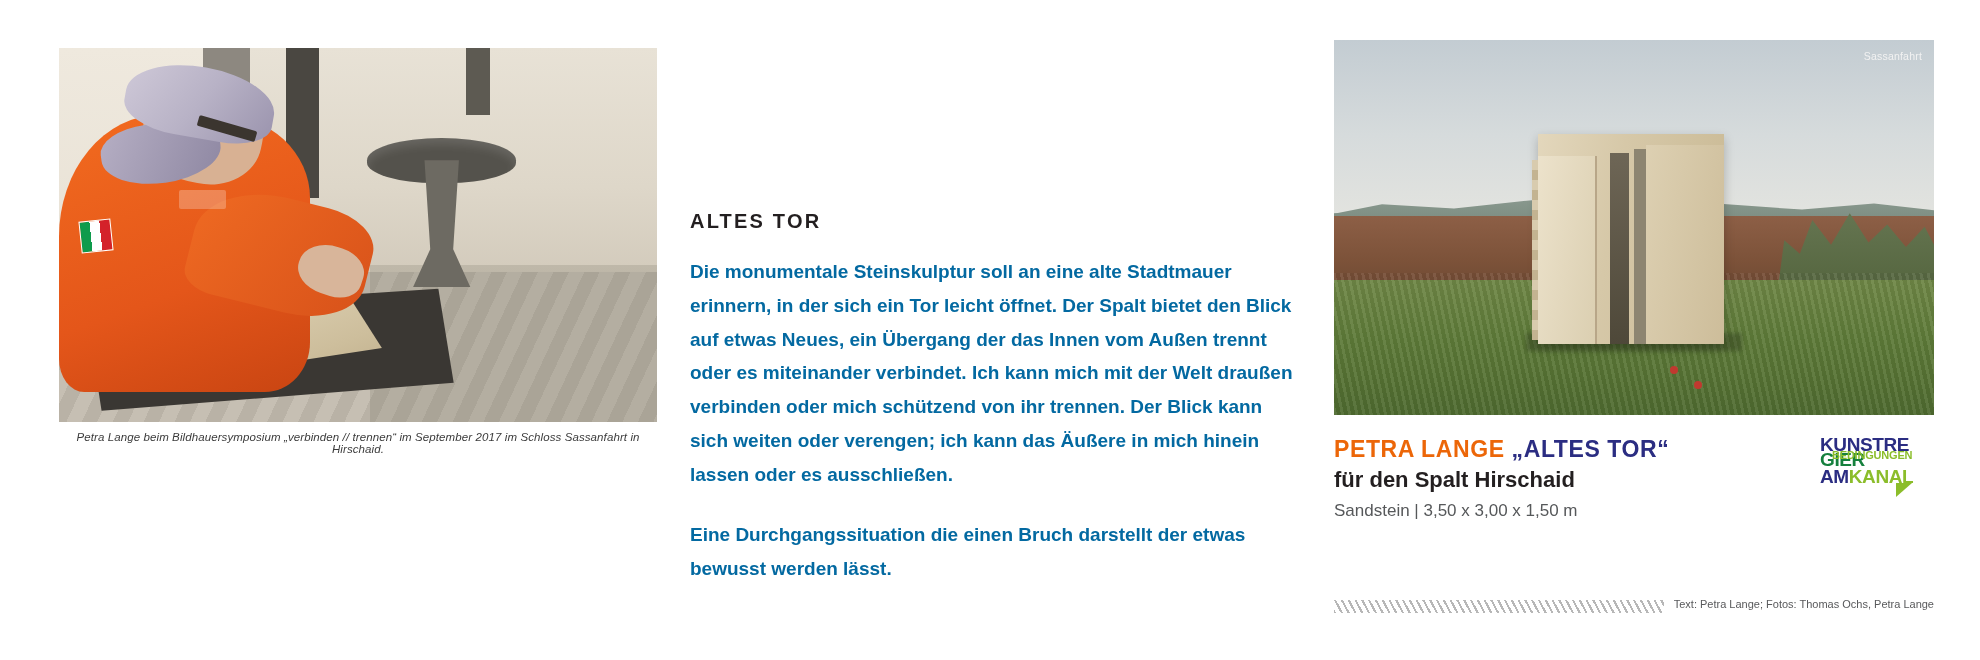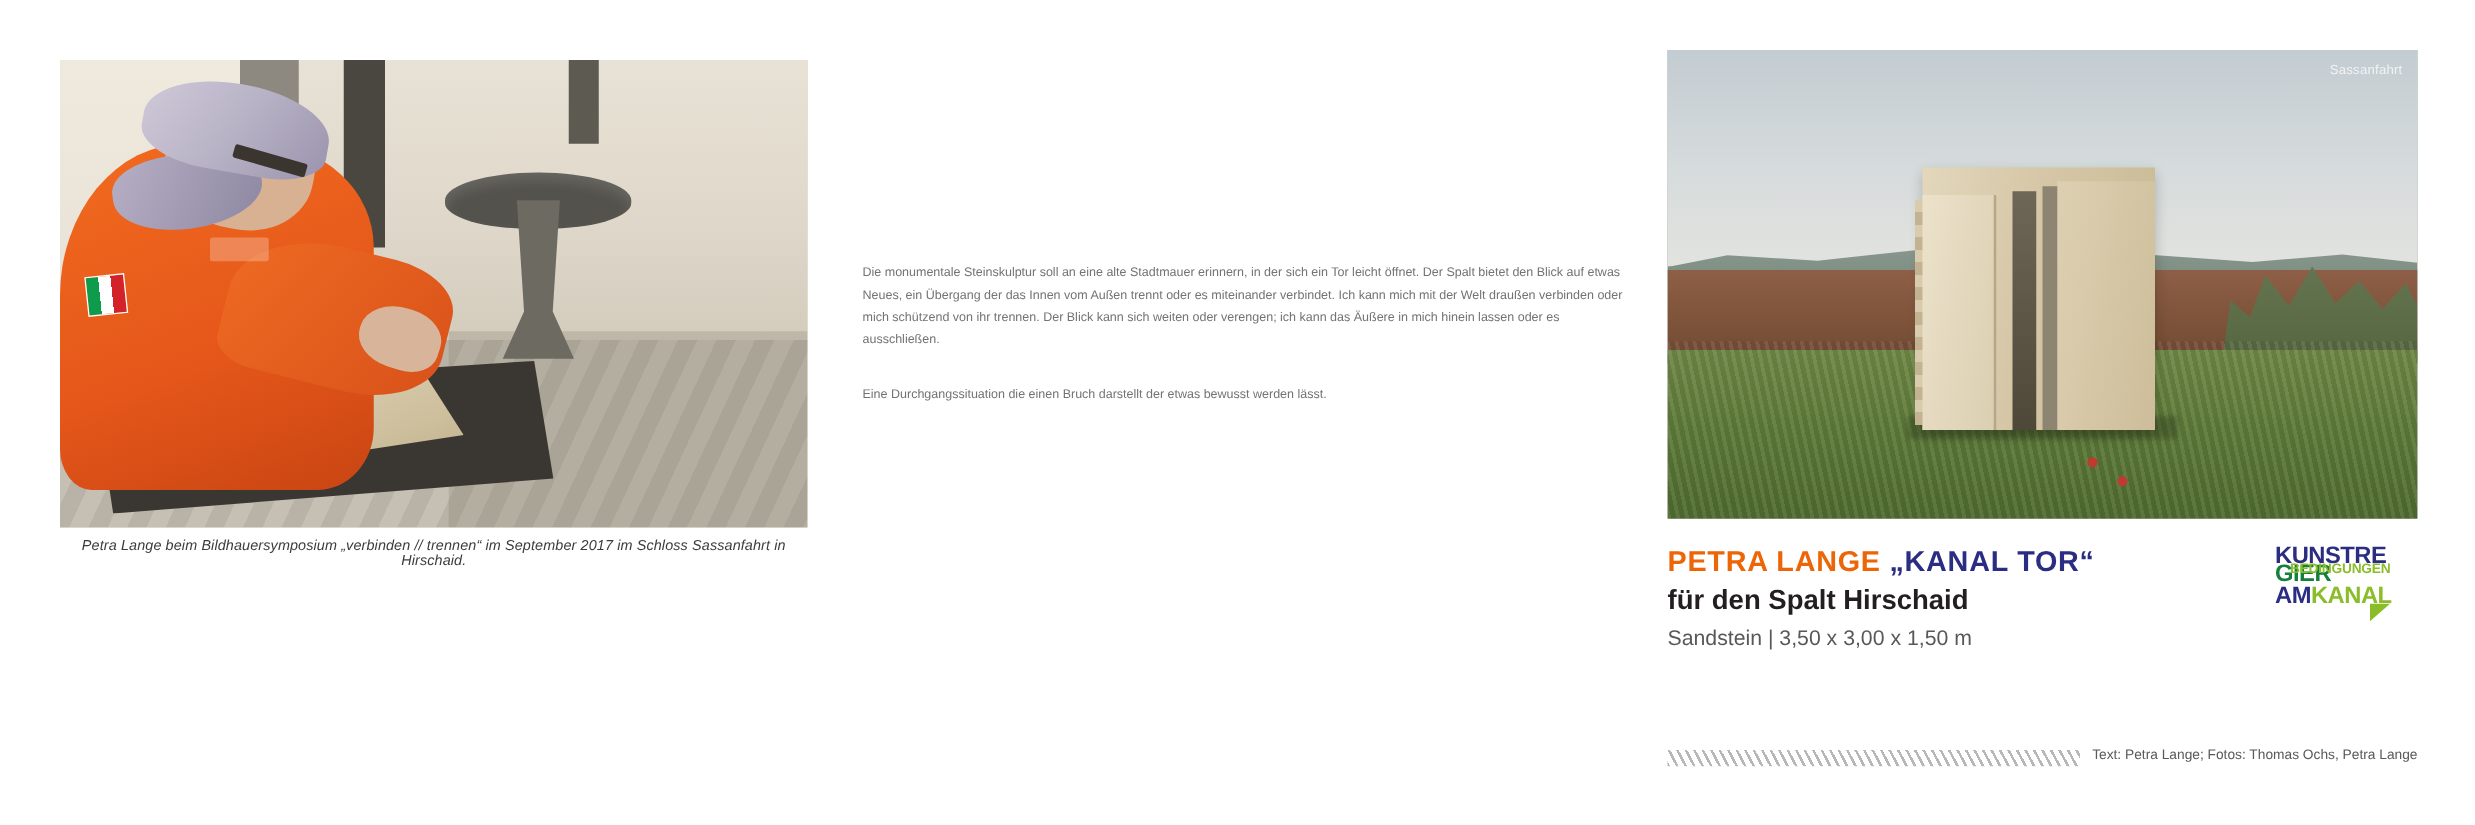--- a/index.html
+++ b/index.html
@@ -12,21 +12,21 @@
     background: #ffffff;
     font-family: "Liberation Sans", sans-serif;
     color: #231f20;
     overflow: hidden;
     position: relative;
   }
 
   
   .left-col {
     position: absolute;
-    left: 48px;
+    left: 59px;
     top: 48px;
     width: 706px;
   }
   .photo-worker {
     width: 598px;
     height: 374px;
     position: relative;
     overflow: hidden;
     background: #c9c2b4;
   }
@@ -153,23 +153,24 @@
   }
   .headline {
     font-size: 20px;
     font-weight: bold;
     letter-spacing: 2.2px;
     color: #231f20;
     margin: 0 0 22px 0;
   }
   .body-text p {
     margin: 0 0 26px 0;
-    font-size: 10px;
+    font-size: 19px;
     line-height: 1.78;
-    color: #737373;
+    color: #0369a1;
+    font-weight: bold;
   }
   .body-text p:last-child { margin-bottom: 0; }
 
   
   .right-col {
     position: absolute;
     left: 1334px;
     top: 40px;
     width: 600px;
   }
@@ -358,20 +359,21 @@
     <div class="pw-person-hand"></div>
     <div class="pw-person-head"></div>
     <div class="pw-person-scarf"></div>
     <div class="pw-person-cap"></div>
     <div class="pw-glasses"></div>
   </div>
   <div class="caption-left">Petra Lange beim Bildhauersymposium „verbinden // trennen“ im September 2017 im Schloss Sassanfahrt in Hirschaid.</div>
 </div>
 
 <div class="center-col">
+  <h2 class="headline">ALTES TOR</h2>
   <div class="body-text">
     <p>Die monumentale Steinskulptur soll an eine alte Stadtmauer erinnern, in der sich ein Tor leicht öffnet. Der Spalt bietet den Blick auf etwas Neues, ein Übergang der das Innen vom Außen trennt oder es miteinander verbindet. Ich kann mich mit der Welt draußen verbinden oder mich schützend von ihr trennen. Der Blick kann sich weiten oder verengen; ich kann das Äußere in mich hinein lassen oder es ausschließen.</p>
     <p>Eine Durchgangssituation die einen Bruch darstellt der etwas bewusst werden lässt.</p>
   </div>
 </div>
 
 <div class="right-col">
   <div class="photo-sculpture">
     <div class="ps-sky"></div>
     <div class="ps-hills"></div>
@@ -385,21 +387,21 @@
     <div class="ps-slab-left"></div>
     <div class="ps-gap"></div>
     <div class="ps-notch"></div>
     <div class="ps-slab-right"></div>
     <div class="ps-poppy1"></div>
     <div class="ps-poppy2"></div>
     <div class="ps-credit">Sassanfahrt</div>
   </div>
 
   <div class="right-titleblock">
-    <h1 class="title-line1"><span class="title-orange">PETRA LANGE </span><span class="title-blue">„KANAL TOR“</span></h1>
+    <h1 class="title-line1"><span class="title-orange">PETRA LANGE </span><span class="title-blue">„ALTES TOR“</span></h1>
     <div class="title-line2">für den Spalt Hirschaid</div>
     <div class="title-line3">Sandstein | 3,50 x 3,00 x 1,50 m</div>
 
     <div class="logo">
       <div class="logo-row logo-kunst"><span>KUNST</span><span class="logo-re">RE</span></div>
       <div class="logo-row logo-gier"><span>GIER</span></div>
       <div class="logo-row logo-bedingungen">BEDINGUNGEN</div>
       <div class="logo-row logo-am"><span>AM</span><span class="logo-kanal">KANAL</span></div>
       <div class="logo-tail"></div>
     </div>

